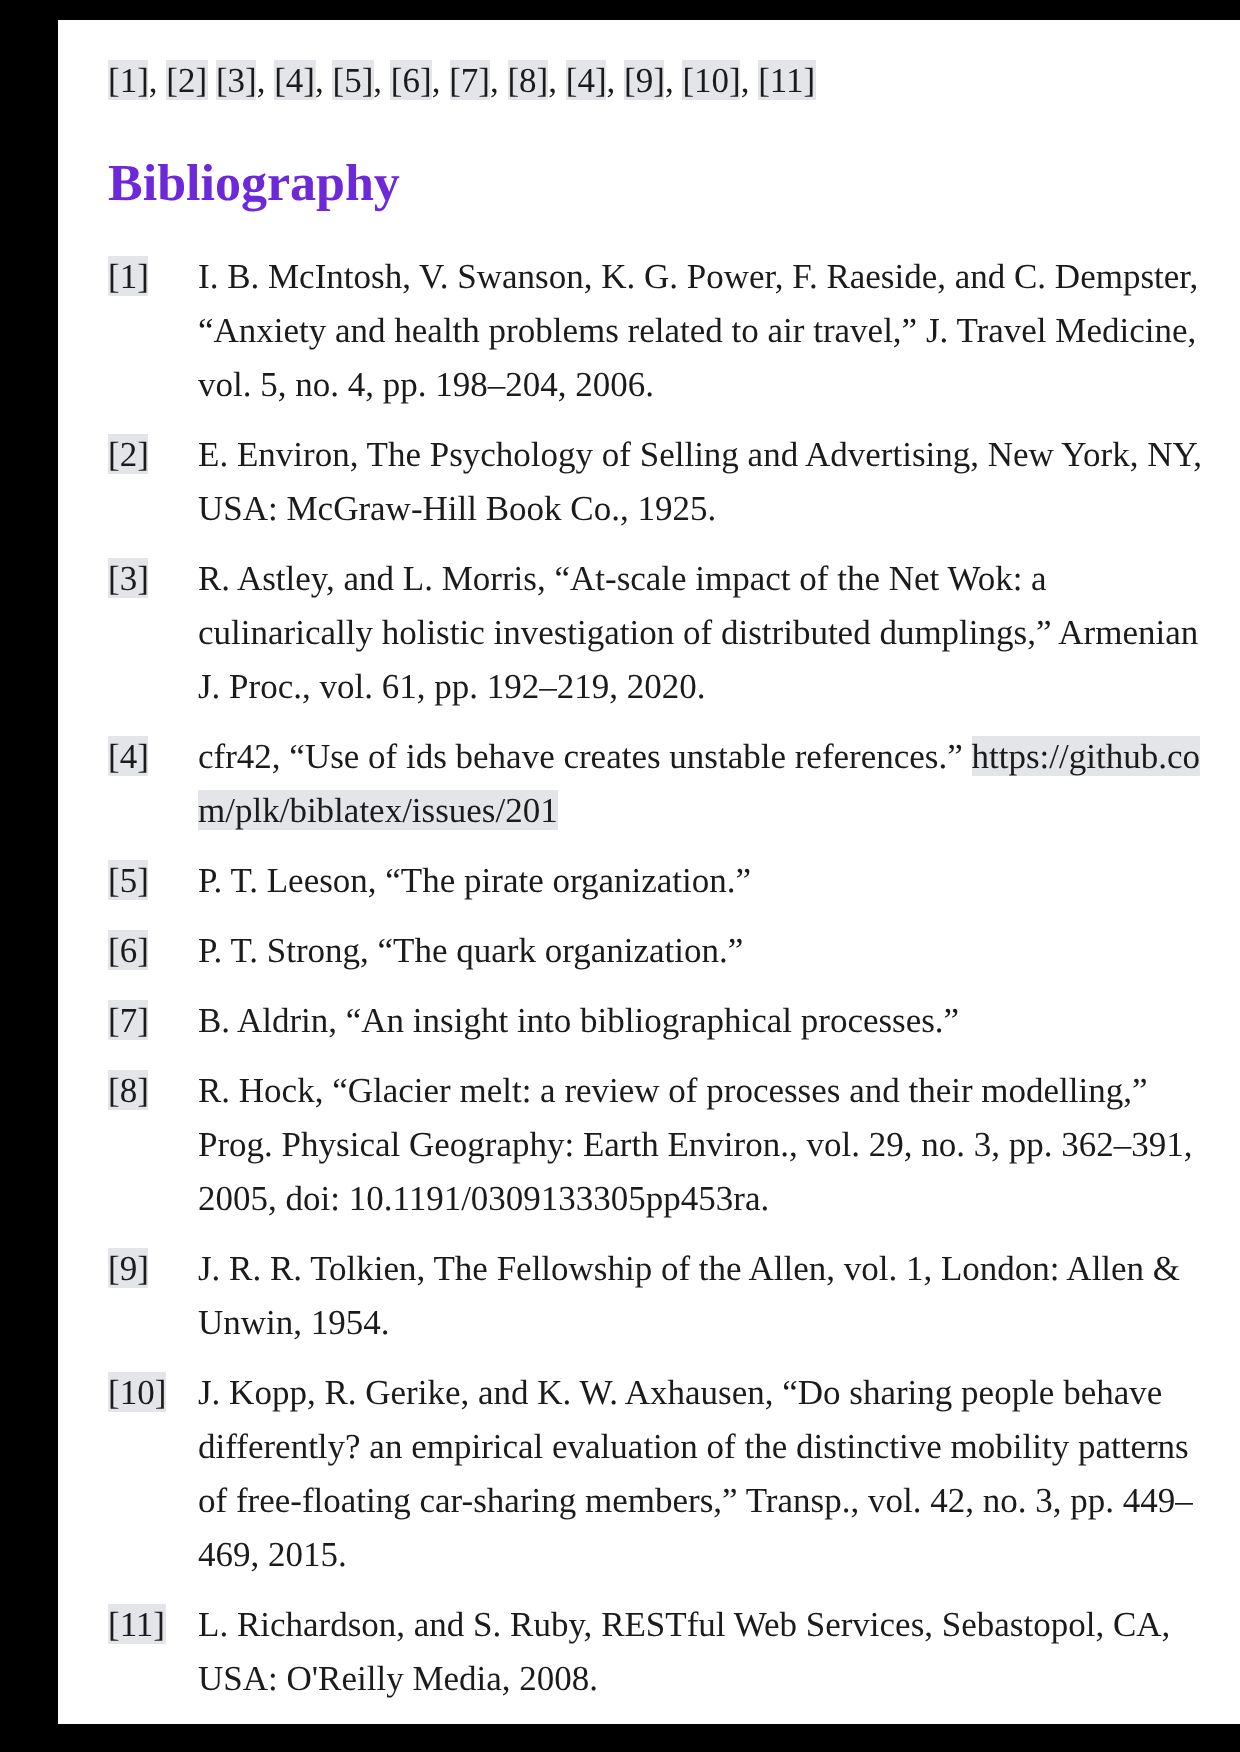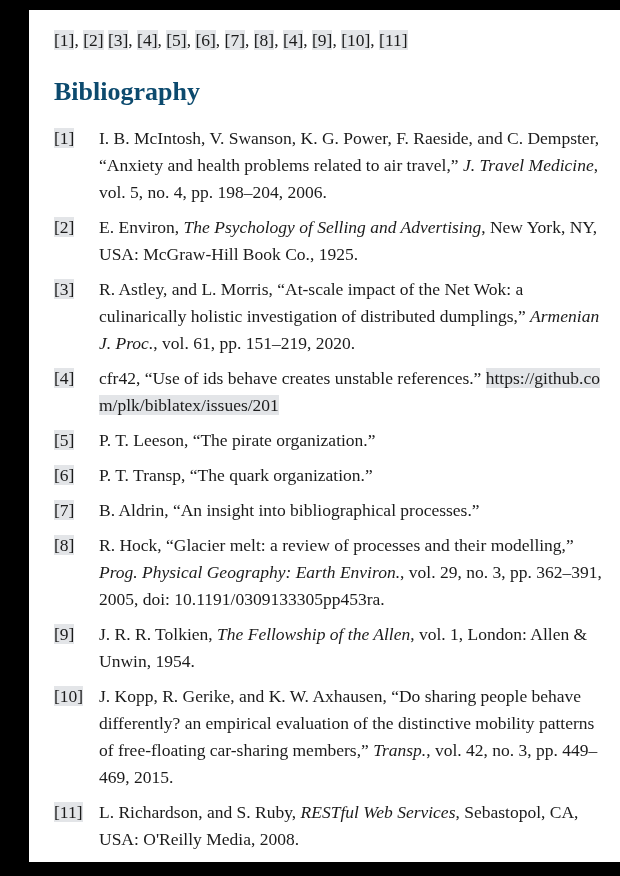--- a/index.html
+++ b/index.html
@@ -20,65 +20,65 @@
     margin-left: 24px;
   }
   .citation-line {
     font-size: 17.5px;
     line-height: 27px;
   }
   h1.bib-heading {
     font-size: 26px;
     font-weight: bold;
     margin: 23px 0 18px 0;
-    color: #0c4a6e;
+    color: #6d28d9;
     font-family: Liberation Serif, serif;
   }
   .entry {
     display: flex;
     font-size: 17.5px;
     line-height: 27px;
     margin-bottom: 8px;
   }
   .numcol { flex: 0 0 45px; }
   .body-col { flex: 1; }
   .hl { background: #e3e5e8; }
-  .it { font-style: italic; }
+  .it { }
   .url { word-break: break-all; }
 </style>
 </head>
 <body>
 
 <div class="page">
   <div class="citation-line"><span class="hl">[1]</span>, <span class="hl">[2]</span> <span class="hl">[3]</span>, <span class="hl">[4]</span>, <span class="hl">[5]</span>, <span class="hl">[6]</span>, <span class="hl">[7]</span>, <span class="hl">[8]</span>, <span class="hl">[4]</span>, <span class="hl">[9]</span>, <span class="hl">[10]</span>, <span class="hl">[11]</span></div>
   <h1 class="bib-heading">Bibliography</h1>
   <div>
       <div class="entry">
         <span class="numcol"><span class="hl">[1]</span></span>
         <div class="body-col"><span>I. B. McIntosh, V. Swanson, K. G. Power, F. Raeside, and C. Dempster, “Anxiety and health problems related to air travel,” </span><span class="it">J. Travel Medicine</span><span>, vol. 5, no. 4, pp. 198–204, 2006.</span></div>
       </div>
       <div class="entry">
         <span class="numcol"><span class="hl">[2]</span></span>
         <div class="body-col"><span>E. Environ, </span><span class="it">The Psychology of Selling and Advertising</span><span>, New York, NY, USA: McGraw-Hill Book Co., 1925.</span></div>
       </div>
       <div class="entry">
         <span class="numcol"><span class="hl">[3]</span></span>
-        <div class="body-col"><span>R. Astley, and L. Morris, “At-scale impact of the Net Wok: a culinarically holistic investigation of distributed dumplings,” </span><span class="it">Armenian J. Proc.</span><span>, vol. 61, pp. 151–219, 2020.</span></div>
+        <div class="body-col"><span>R. Astley, and L. Morris, “At-scale impact of the Net Wok: a culinarically holistic investigation of distributed dumplings,” </span><span class="it">Armenian J. Proc.</span><span>, vol. 61, pp. 192–219, 2020.</span></div>
       </div>
       <div class="entry">
         <span class="numcol"><span class="hl">[4]</span></span>
         <div class="body-col"><span>cfr42, “Use of ids behave creates unstable references.” </span><span class="hl url">https://github.com/plk/biblatex/issues/201</span></div>
       </div>
       <div class="entry">
         <span class="numcol"><span class="hl">[5]</span></span>
         <div class="body-col"><span>P. T. Leeson, “The pirate organization.”</span></div>
       </div>
       <div class="entry">
         <span class="numcol"><span class="hl">[6]</span></span>
-        <div class="body-col"><span>P. T. Transp, “The quark organization.”</span></div>
+        <div class="body-col"><span>P. T. Strong, “The quark organization.”</span></div>
       </div>
       <div class="entry">
         <span class="numcol"><span class="hl">[7]</span></span>
         <div class="body-col"><span>B. Aldrin, “An insight into bibliographical processes.”</span></div>
       </div>
       <div class="entry">
         <span class="numcol"><span class="hl">[8]</span></span>
         <div class="body-col"><span>R. Hock, “Glacier melt: a review of processes and their modelling,” </span><span class="it">Prog. Physical Geography: Earth Environ.</span><span>, vol. 29, no. 3, pp. 362–391, 2005, doi: 10.1191/0309133305pp453ra.</span></div>
       </div>
       <div class="entry">

